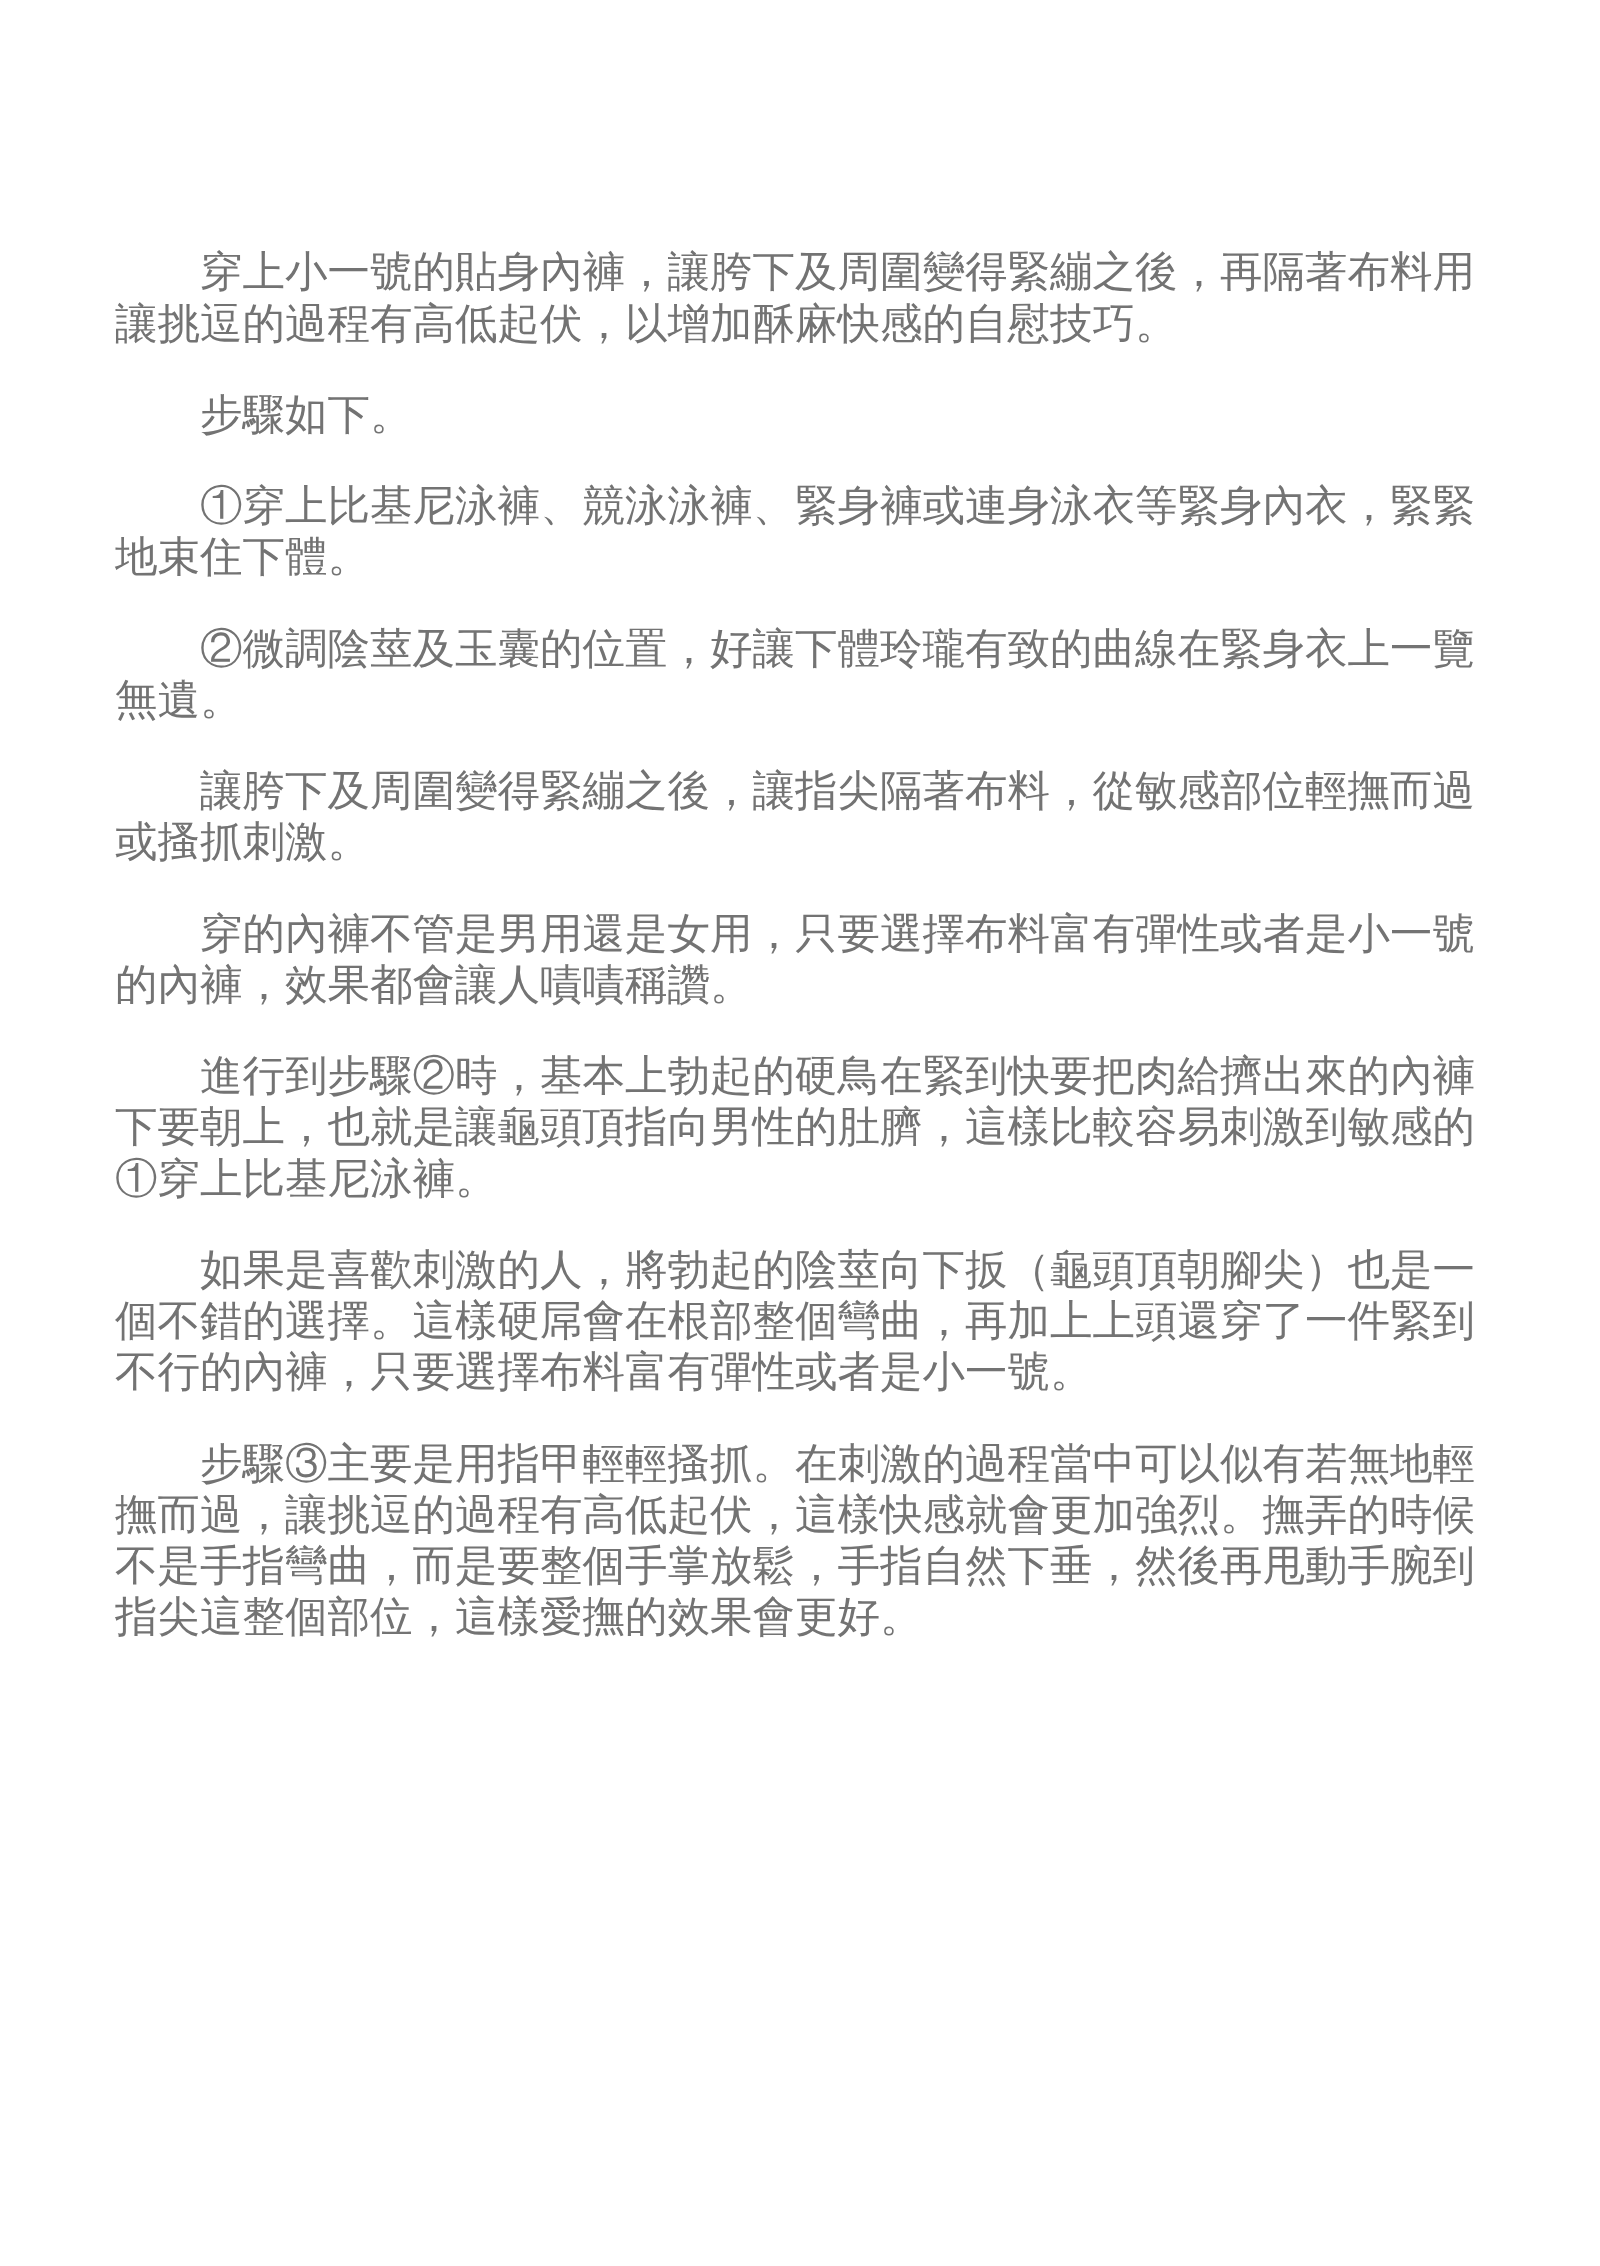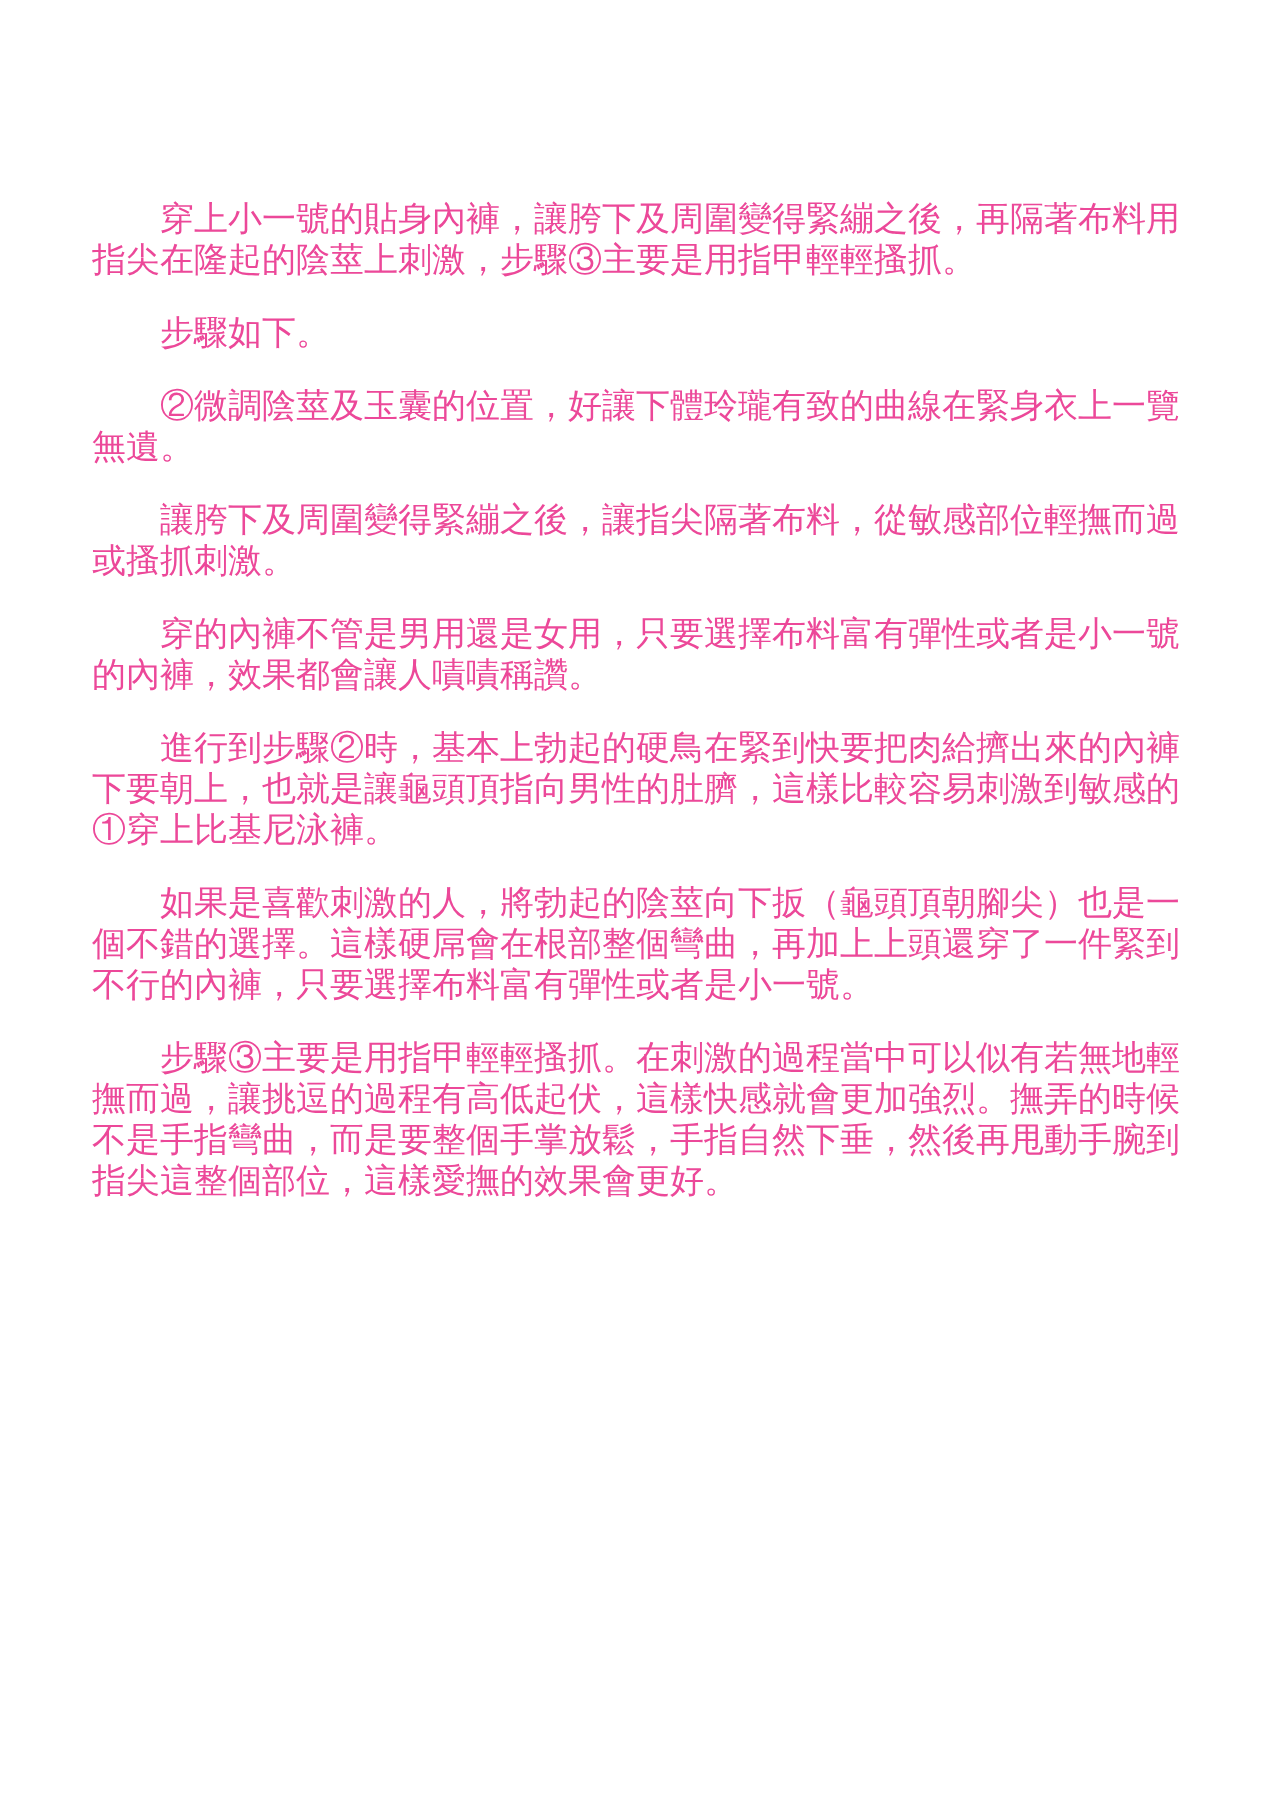--- a/index.html
+++ b/index.html
@@ -15,21 +15,21 @@
   }
   .page {
     box-sizing: border-box;
     width: 1280px;
     height: 1813px;
     padding: 198px 0 0 92px;
     background: #ffffff;
   }
   .content {
     width: 1090px;
-    color: #ec4899;
+    color: #737373;
     font-size: 34px;
     font-weight: 500;
     letter-spacing: 0;
   }
   .para {
     margin: 0 0 32px 0;
     padding: 0;
     line-height: 41px;
   }
   .line {
@@ -41,27 +41,31 @@
   }
 </style>
 </head>
 <body>
 
 <div class="page">
   <div class="content">
 
     <p class="para">
       <span class="line first">穿上小一號的貼身內褲，讓胯下及周圍變得緊繃之後，再隔著布料用</span>
-      <span class="line">指尖在隆起的陰莖上刺激，步驟③主要是用指甲輕輕搔抓。</span>
+      <span class="line">讓挑逗的過程有高低起伏，以增加酥麻快感的自慰技巧。</span>
     </p>
 
     <p class="para">
       <span class="line first">步驟如下。</span>
     </p>
 
+    <p class="para">
+      <span class="line first">①穿上比基尼泳褲、競泳泳褲、緊身褲或連身泳衣等緊身內衣，緊緊</span>
+      <span class="line">地束住下體。</span>
+    </p>
 
     <p class="para">
       <span class="line first">②微調陰莖及玉囊的位置，好讓下體玲瓏有致的曲線在緊身衣上一覽</span>
       <span class="line">無遺。</span>
     </p>
 
     <p class="para">
       <span class="line first">讓胯下及周圍變得緊繃之後，讓指尖隔著布料，從敏感部位輕撫而過</span>
       <span class="line">或搔抓刺激。</span>
     </p>

